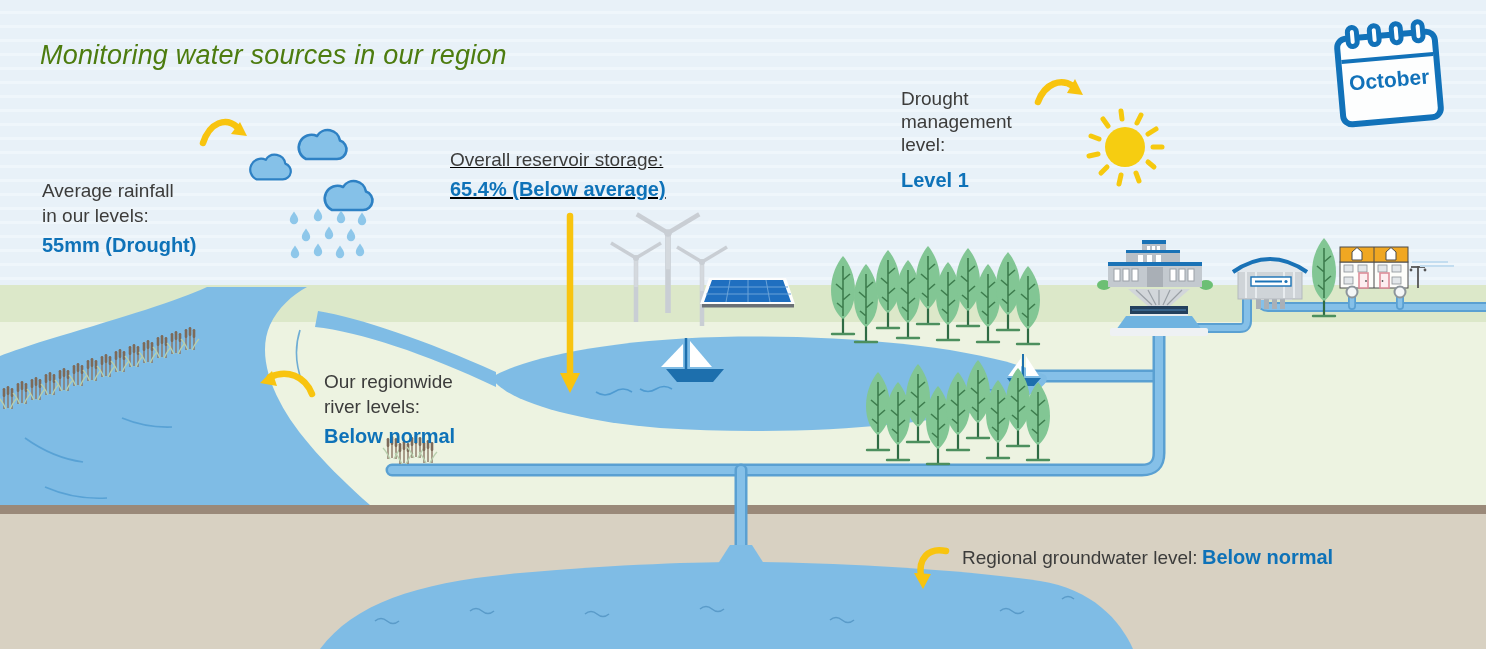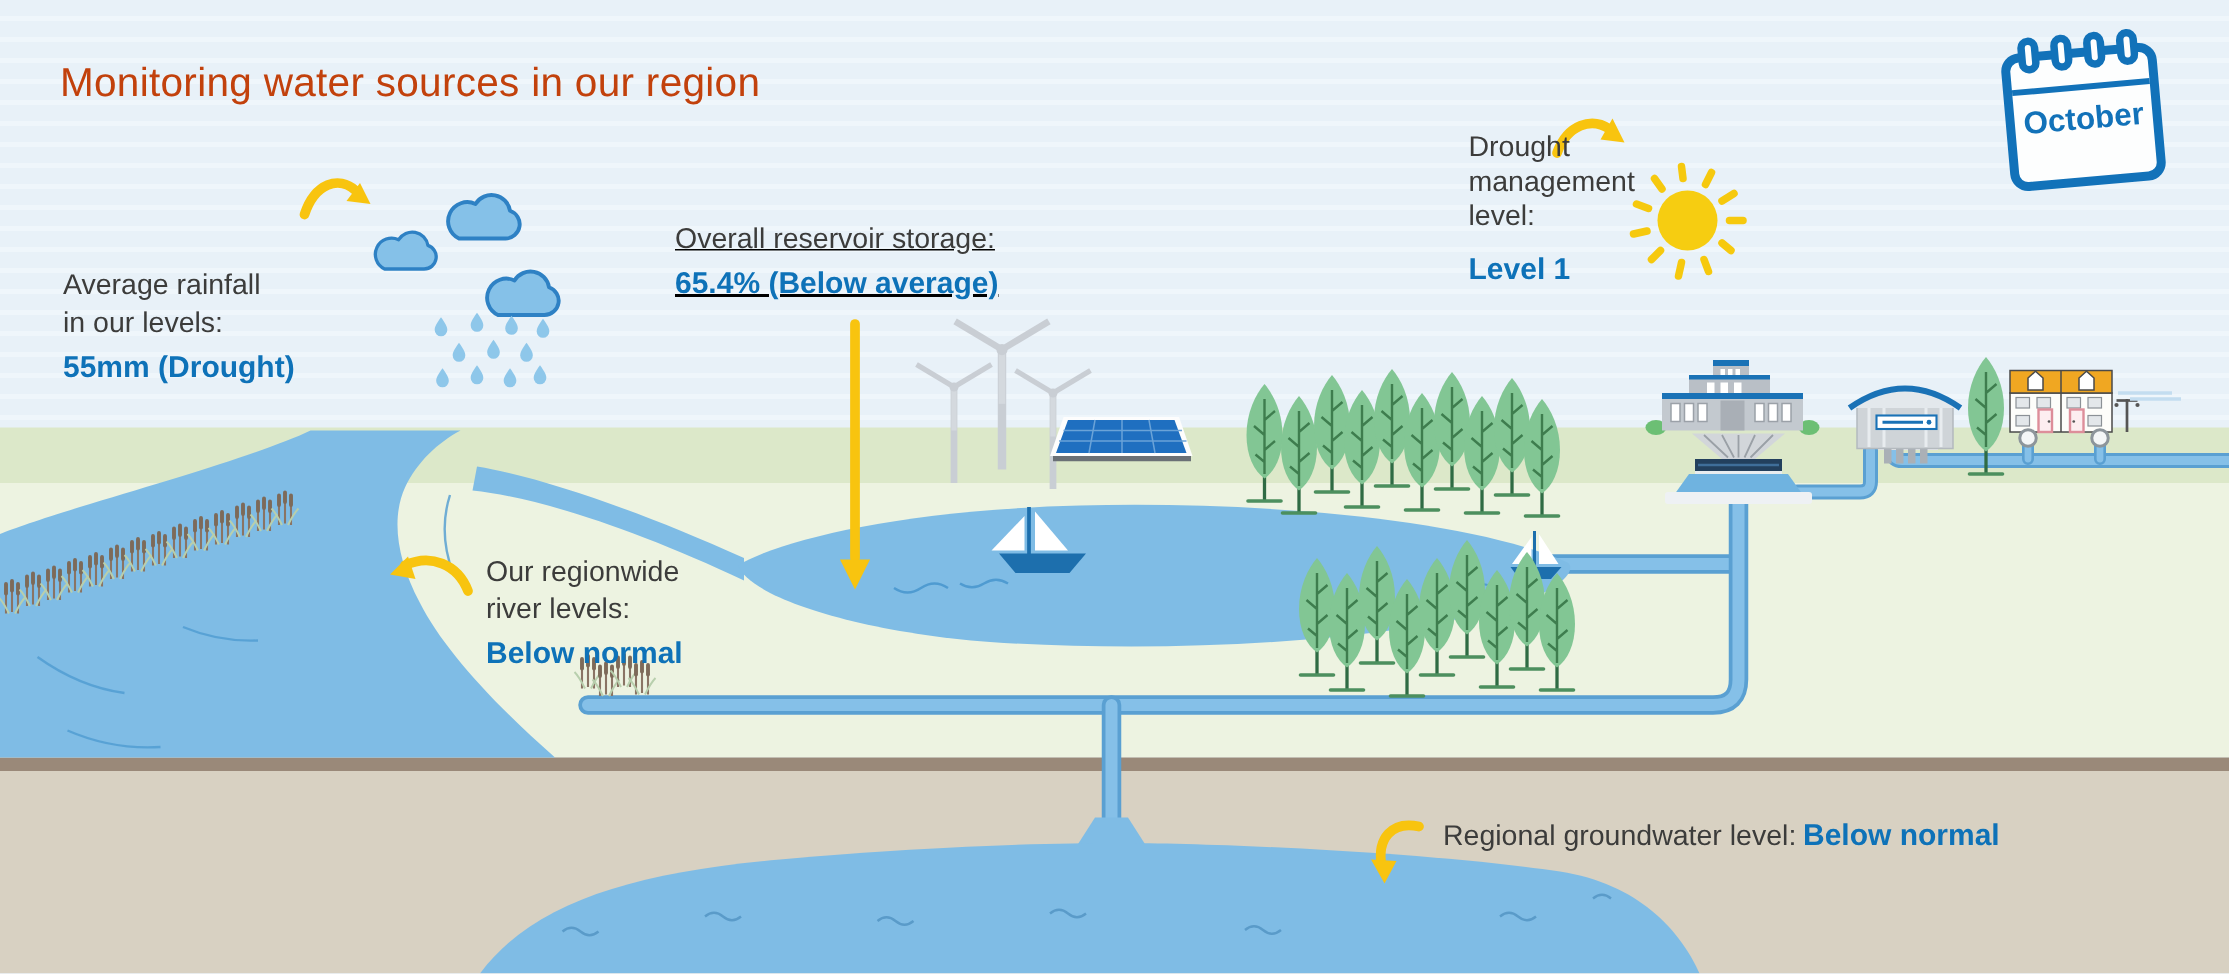--- a/index.html
+++ b/index.html
@@ -9,27 +9,27 @@
   }
   
   .sky{position:absolute;left:0;top:0;width:1486px;height:285px;
        background:repeating-linear-gradient(180deg,#e8f1f8 0 11px,#eff6fb 11px 14px);}
   .band-mid{position:absolute;left:0;top:285px;width:1486px;height:37px;background:#dce8c9;}
   .band-low{position:absolute;left:0;top:322px;width:1486px;height:183px;background:#edf3e1;}
   .soil-line{position:absolute;left:0;top:505px;width:1486px;height:9px;background:#9a8979;}
   .soil{position:absolute;left:0;top:514px;width:1486px;height:135px;background:#d8d1c2;}
   .scene{position:absolute;left:0;top:0;width:1486px;height:649px;}
   
-  .page-title{position:absolute;left:40px;top:40px;font-size:27px;color:#c2410c;letter-spacing:.2px;}
+  .page-title{position:absolute;left:40px;top:40px;font-size:27px;color:#4d7c0f;letter-spacing:.2px;font-style:italic;}
   .label{font-size:19px;line-height:25px;color:#3c3c3b;}
   .value{font-size:20px;line-height:25px;color:#0e72b8;font-weight:bold;margin-top:5px;white-space:nowrap;}
   .tb{position:absolute;white-space:nowrap;}
   .tb-rainfall{left:42px;top:151px;margin-top:27px;}
   .tb-reservoir{left:450px;top:147px;text-decoration:underline;}
-  .tb-drought{left:979px;top:87px;}
+  .tb-drought{left:901px;top:87px;}
   .tb-drought .label{line-height:23px;}
   .tb-river{left:324px;top:369px;}
   .tb-gw{left:962px;top:545px;}
   .tb-gw .label,.tb-gw .value{display:inline;font-size:19px;}
   .tb-gw .value{font-size:20px;}
   
   .calendar{position:absolute;left:1337px;top:32px;width:92px;height:80px;background:#fdfefe;
     border:6px solid #1272b9;border-radius:12px;transform:rotate(-5deg);}
   .calendar .bar{position:absolute;left:0;top:18px;width:100%;height:4px;background:#1272b9;}
   .calendar .ring{position:absolute;top:-16px;width:4px;height:14px;background:#fdfefe;

